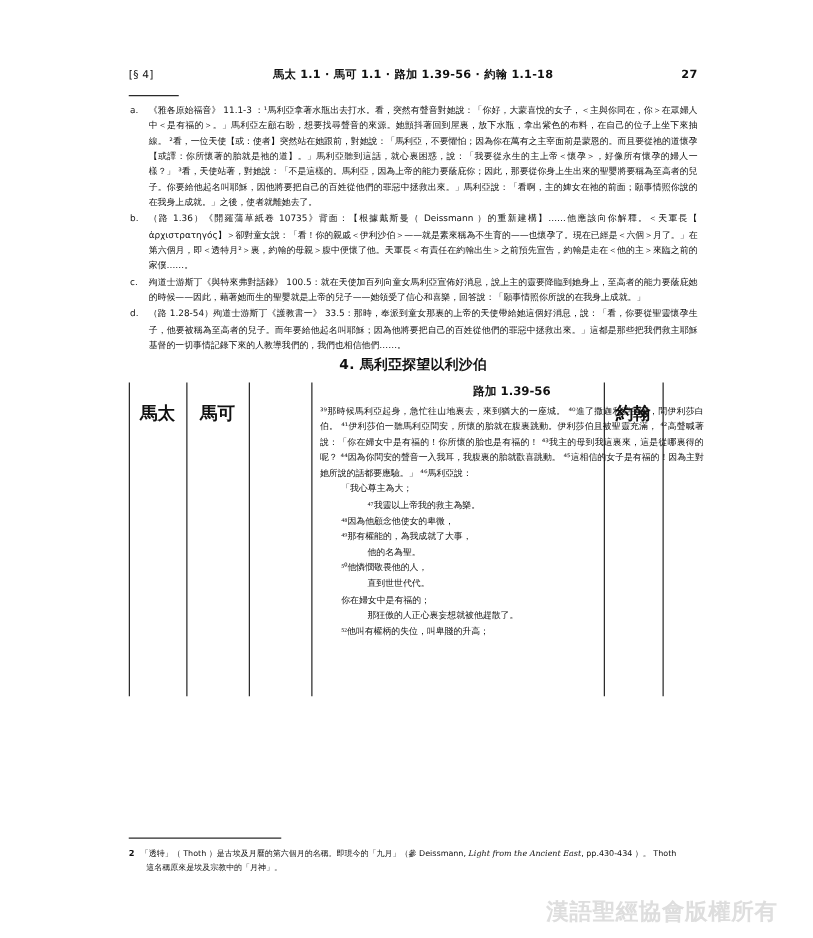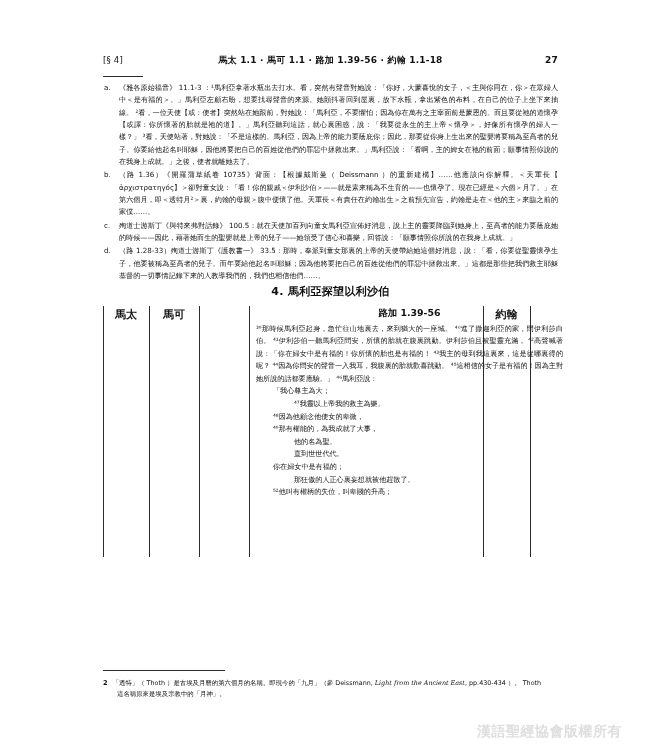--- a/index.html
+++ b/index.html
@@ -103,22 +103,22 @@
   }
   .vrule {
     position: absolute;
     top: 0;
     width: 1px;
     background: #2c2c2c;
     height: 251px;
   }
   .col-head {
     position: absolute;
-    top: 1px;
-    font-size: 11px;
+    top: 16px;
+    font-size: 14px;
     font-weight: 700;
     text-align: center;
   }
   .luke-head {
     position: absolute;
     top: 1px;
     left: 150px;
     width: 313px;
     text-align: center;
     font-size: 9.4px;
@@ -128,21 +128,21 @@
     position: absolute;
     top: 17px;
     left: 153px;
     width: 307px;
     font-size: 7.1px;
     line-height: 12.6px;
     text-align: justify;
     text-justify: inter-character;
   }
   .luke-body p { margin: 0; }
-  .poem { margin: 0; }
+  .poem { margin: 0; font-family: Liberation Serif, serif; }
   .poem .pl {
     margin: 0;
     white-space: nowrap;
   }
   .poem .indent1 { padding-left: 17px; }
   .poem .indent2 { padding-left: 38px; }
 
   
   .footnote-rule {
     position: absolute;
@@ -174,21 +174,21 @@
   .fn-indent {
     display: block;
     padding-left: 14px;
   }
 
   
   .watermark {
     position: absolute;
     right: 28px;
     bottom: 9px;
-    font-size: 14px;
+    font-size: 18px;
     font-weight: 700;
     color: #dedede;
     letter-spacing: .5px;
     white-space: nowrap;
   }
 </style>
 </head>
 <body>
 
 <div class="page">
@@ -213,21 +213,21 @@
       <div class="note-body">（路 1.36）《開羅蒲草紙卷 10735》背面：【根據戴斯曼（ Deissmann ）的重新建構】……他應該向你解釋。＜天軍長【 ἀρχιστρατηγός】＞卻對童女說：「看！你的親戚＜伊利沙伯＞——就是素來稱為不生育的——也懷孕了。現在已經是＜六個＞月了。」在第六個月，即＜透特月²＞裏，約翰的母親＞腹中便懷了他。天軍長＜有責任在約翰出生＞之前預先宣告，約翰是走在＜他的主＞來臨之前的家僕……。</div>
     </div>
 
     <div class="note">
       <div class="note-label">c.</div>
       <div class="note-body">殉道士游斯丁《與特來弗對話錄》 100.5：就在天使加百列向童女馬利亞宣佈好消息，說上主的靈要降臨到她身上，至高者的能力要蔭庇她的時候——因此，藉著她而生的聖嬰就是上帝的兒子——她領受了信心和喜樂，回答說：「願事情照你所說的在我身上成就。」</div>
     </div>
 
     <div class="note">
       <div class="note-label">d.</div>
-      <div class="note-body">（路 1.28-33）殉道士游斯丁《護教書一》 33.5：那時，奉派到童女那裏的上帝的天使帶給她這個好消息，說：「看，你要從聖靈懷孕生子，他要被稱為至高者的兒子。而年要給他起名叫耶穌；因為他將要把自己的百姓從他們的罪惡中拯救出來。」這都是那些把我們救主耶穌基督的一切事情記錄下來的人教導我們的，我們也相信他們……。</div>
+      <div class="note-body">（路 1.28-54）殉道士游斯丁《護教書一》 33.5：那時，奉派到童女那裏的上帝的天使帶給她這個好消息，說：「看，你要從聖靈懷孕生子，他要被稱為至高者的兒子。而年要給他起名叫耶穌；因為他將要把自己的百姓從他們的罪惡中拯救出來。」這都是那些把我們救主耶穌基督的一切事情記錄下來的人教導我們的，我們也相信他們……。</div>
     </div>
 
   </div>
 
   <div class="section-title">4. 馬利亞探望以利沙伯</div>
 
   <div class="synopsis">
 
     <div class="vrule" style="left:0px;"></div>
     <div class="vrule" style="left:46px;"></div>
@@ -242,20 +242,21 @@
     <div class="col-head" style="left:380px; width:47px;">約翰</div>
 
     <div class="luke-body">
       <p>³⁹那時候馬利亞起身，急忙往山地裏去，來到猶大的一座城。 ⁴⁰進了撒迦利亞的家，問伊利莎白伯。 ⁴¹伊利莎伯一聽馬利亞問安，所懷的胎就在腹裏跳動。伊利莎伯且被聖靈充滿， ⁴²高聲喊著說：「你在婦女中是有福的！你所懷的胎也是有福的！ ⁴³我主的母到我這裏來，這是從哪裏得的呢？ ⁴⁴因為你問安的聲音一入我耳，我腹裏的胎就歡喜跳動。 ⁴⁵這相信的女子是有福的！因為主對她所說的話都要應驗。」 ⁴⁶馬利亞說：</p>
       <div class="poem">
         <div class="pl indent1">「我心尊主為大；</div>
         <div class="pl indent2">⁴⁷我靈以上帝我的救主為樂。</div>
         <div class="pl indent1">⁴⁸因為他顧念他使女的卑微，</div>
         <div class="pl indent1">⁴⁹那有權能的，為我成就了大事，</div>
         <div class="pl indent2">他的名為聖。</div>
+        <div class="pl indent1">⁵⁰他憐憫敬畏他的人，</div>
         <div class="pl indent2">直到世世代代。</div>
         <div class="pl indent1">你在婦女中是有福的；</div>
         <div class="pl indent2">那狂傲的人正心裏妄想就被他趕散了。</div>
         <div class="pl indent1">⁵²他叫有權柄的失位，叫卑賤的升高；</div>
       </div>
     </div>
 
   </div>
 
 </div>

